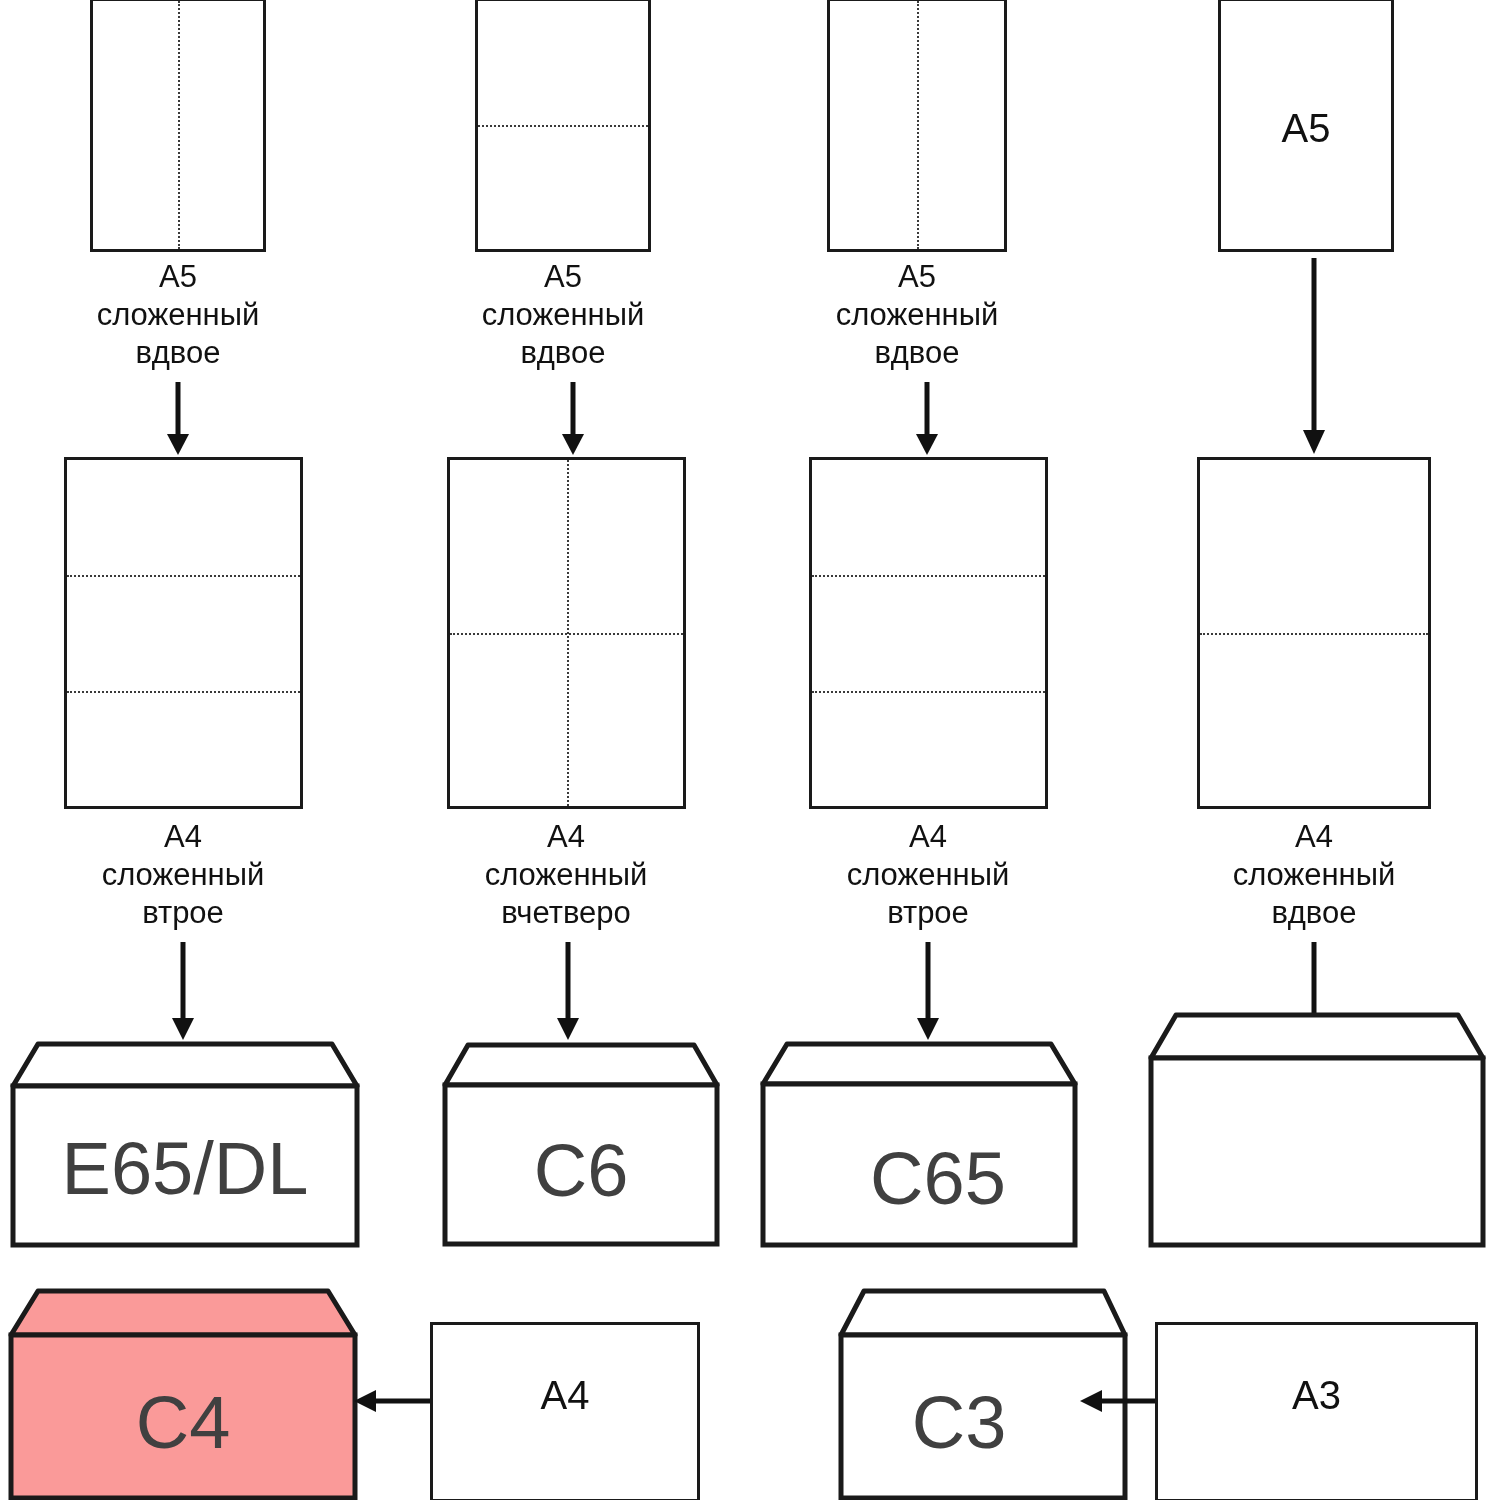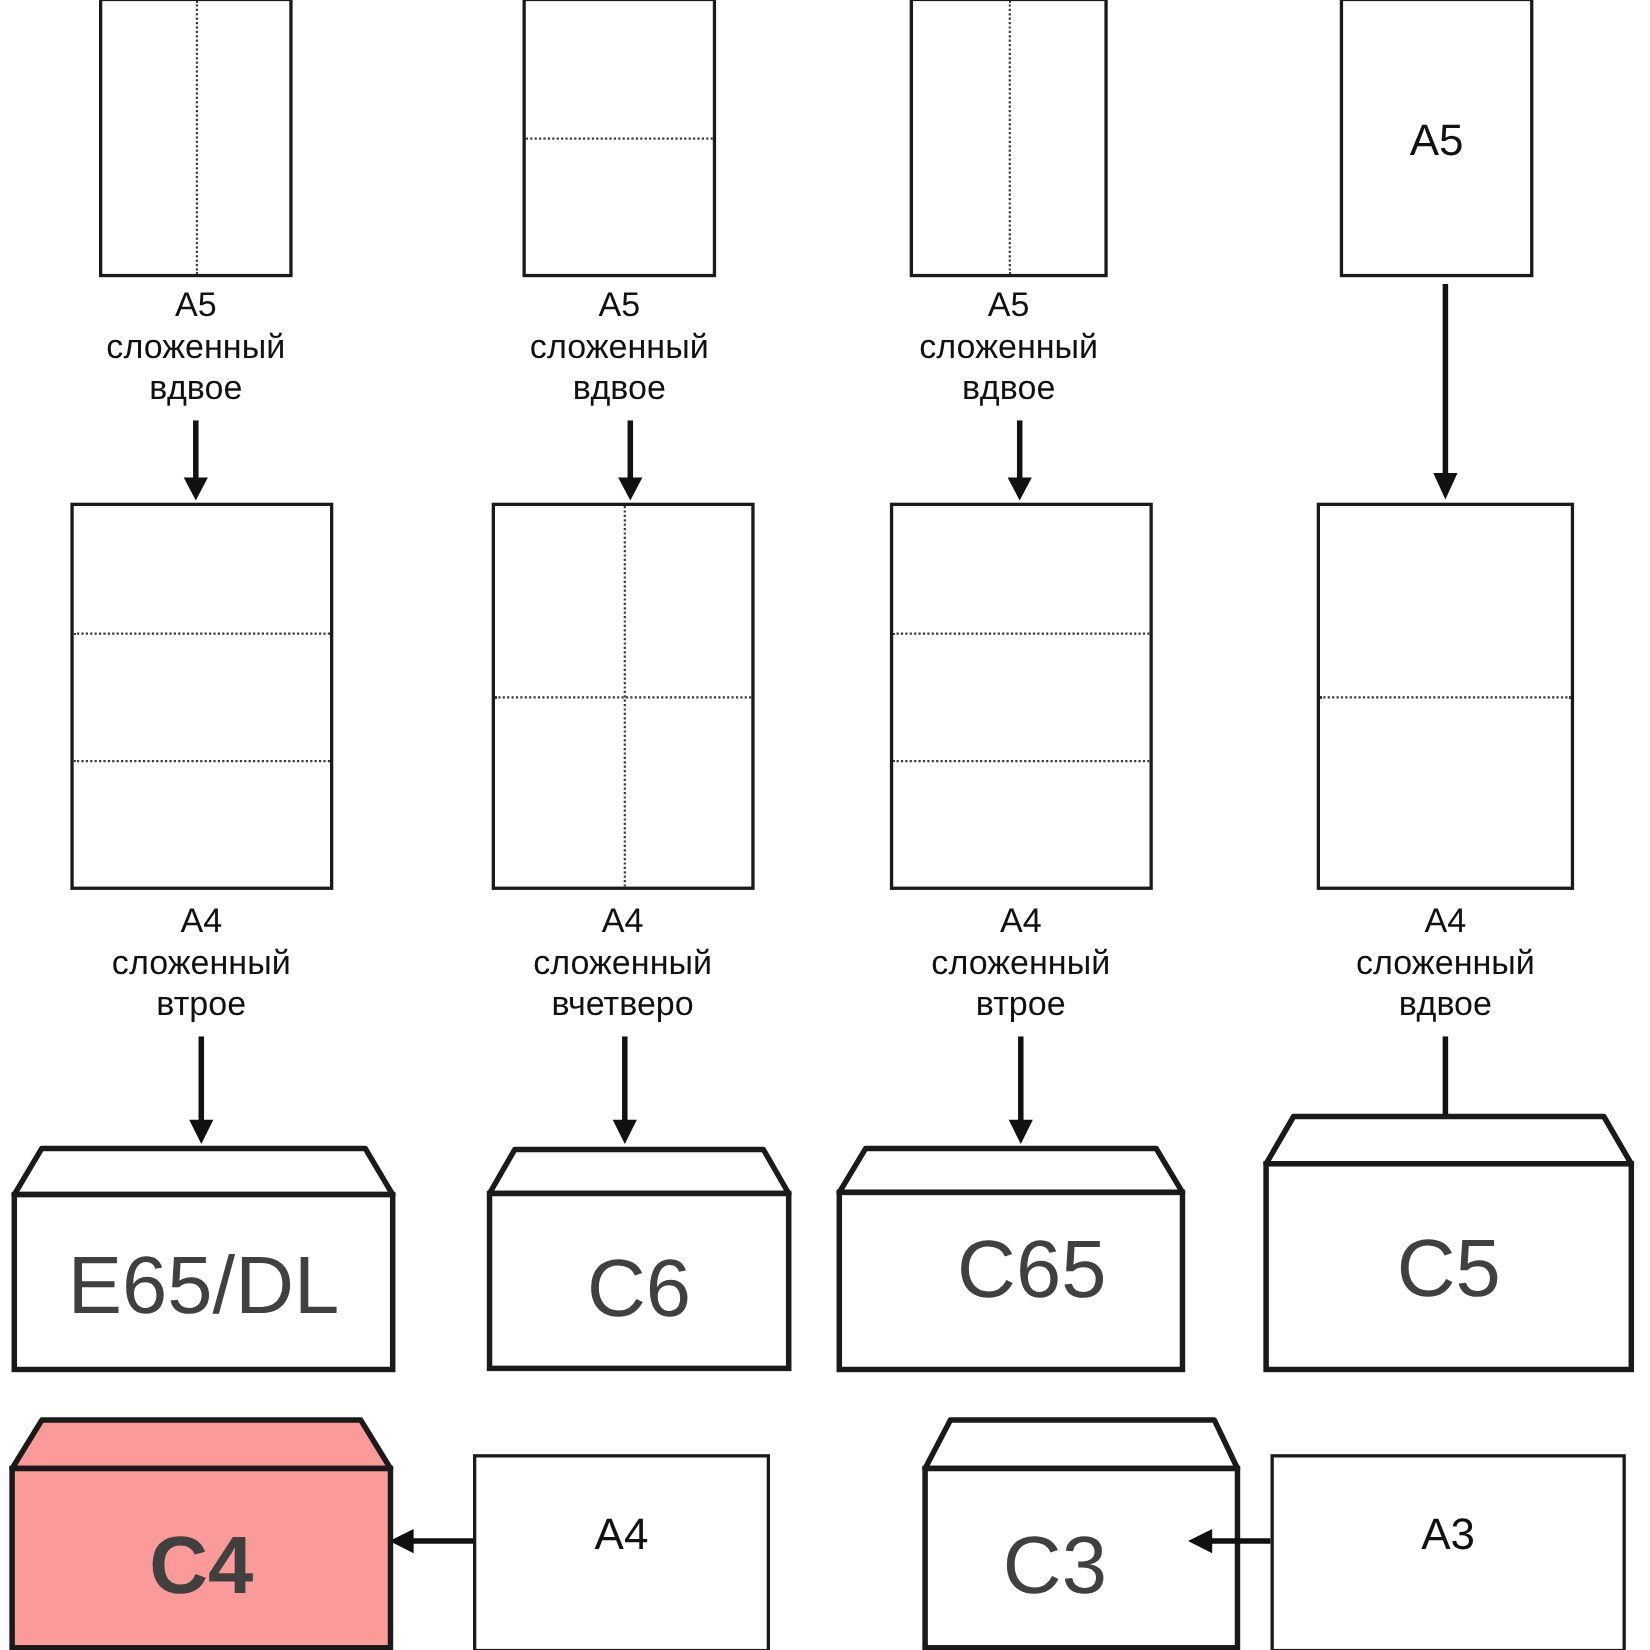--- a/index.html
+++ b/index.html
@@ -204,37 +204,36 @@
       <rect x="3" y="45" width="272" height="159" fill="#ffffff" stroke="#1a1a1a" stroke-width="5"></rect>
     </svg>
     <div class="env-label" style="top:88px;">C6</div>
   </div>
 
   <div class="envelope" style="left:760px; top:1038px; width:318px; height:210px;">
     <svg viewBox="0 0 318 210" preserveAspectRatio="none">
       <polygon points="3,46 27,6 291,6 315,46" fill="#ffffff" stroke="#1a1a1a" stroke-width="5" stroke-linejoin="round"></polygon>
       <rect x="3" y="46" width="312" height="161" fill="#ffffff" stroke="#1a1a1a" stroke-width="5"></rect>
     </svg>
-    <div class="env-label" style="top:73px;padding-left:38px;">C65</div>
+    <div class="env-label" style="top:98px;padding-left:38px;">C65</div>
   </div>
 
   <div class="envelope" style="left:1148px; top:1010px; width:338px; height:238px;">
     <svg viewBox="0 0 338 238" preserveAspectRatio="none">
       <polygon points="3,48 28,5 310,5 335,48" fill="#ffffff" stroke="#1a1a1a" stroke-width="5" stroke-linejoin="round"></polygon>
       <rect x="3" y="48" width="332" height="187" fill="#ffffff" stroke="#1a1a1a" stroke-width="5"></rect>
     </svg>
-    <div class="env-label" style="top:100px;">C5</div>
   </div>
 
   <div class="envelope" style="left:8px; top:1285px; width:350px; height:215px;">
     <svg viewBox="0 0 350 215" preserveAspectRatio="none">
       <polygon points="3,50 30,6 320,6 347,50" fill="#FA9A99" stroke="#1a1a1a" stroke-width="5" stroke-linejoin="round"></polygon>
       <rect x="3" y="50" width="344" height="163" fill="#FA9A99" stroke="#1a1a1a" stroke-width="5"></rect>
     </svg>
-    <div class="env-label" style="top:95px;font-weight:bold;">C4</div>
+    <div class="env-label" style="top:95px;">C4</div>
   </div>
   <div class="arrow-left" style="left:352px; top:1384px; width:78px;">
     <svg viewBox="0 0 78 34" preserveAspectRatio="none">
       <line x1="78" y1="17" x2="18" y2="17" stroke="#111" stroke-width="5"></line>
       <polygon points="2,17 24,6 24,28" fill="#111"></polygon>
     </svg>
   </div>
   <div class="sheet" style="left:430px; top:1322px; width:270px; height:180px;">
     <div class="sheet-label" style="top:48px;">A4</div>
   </div>

